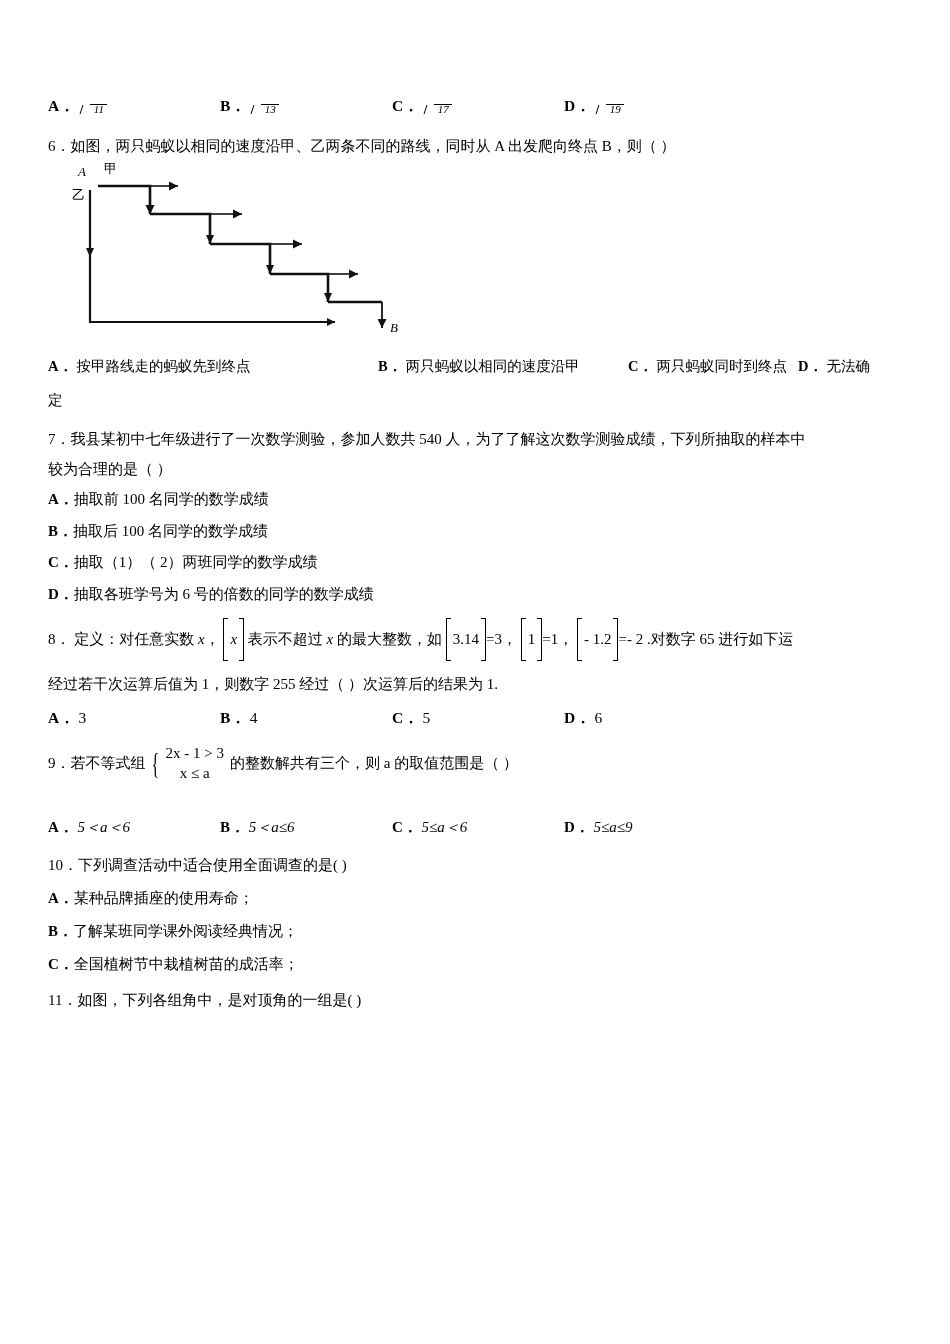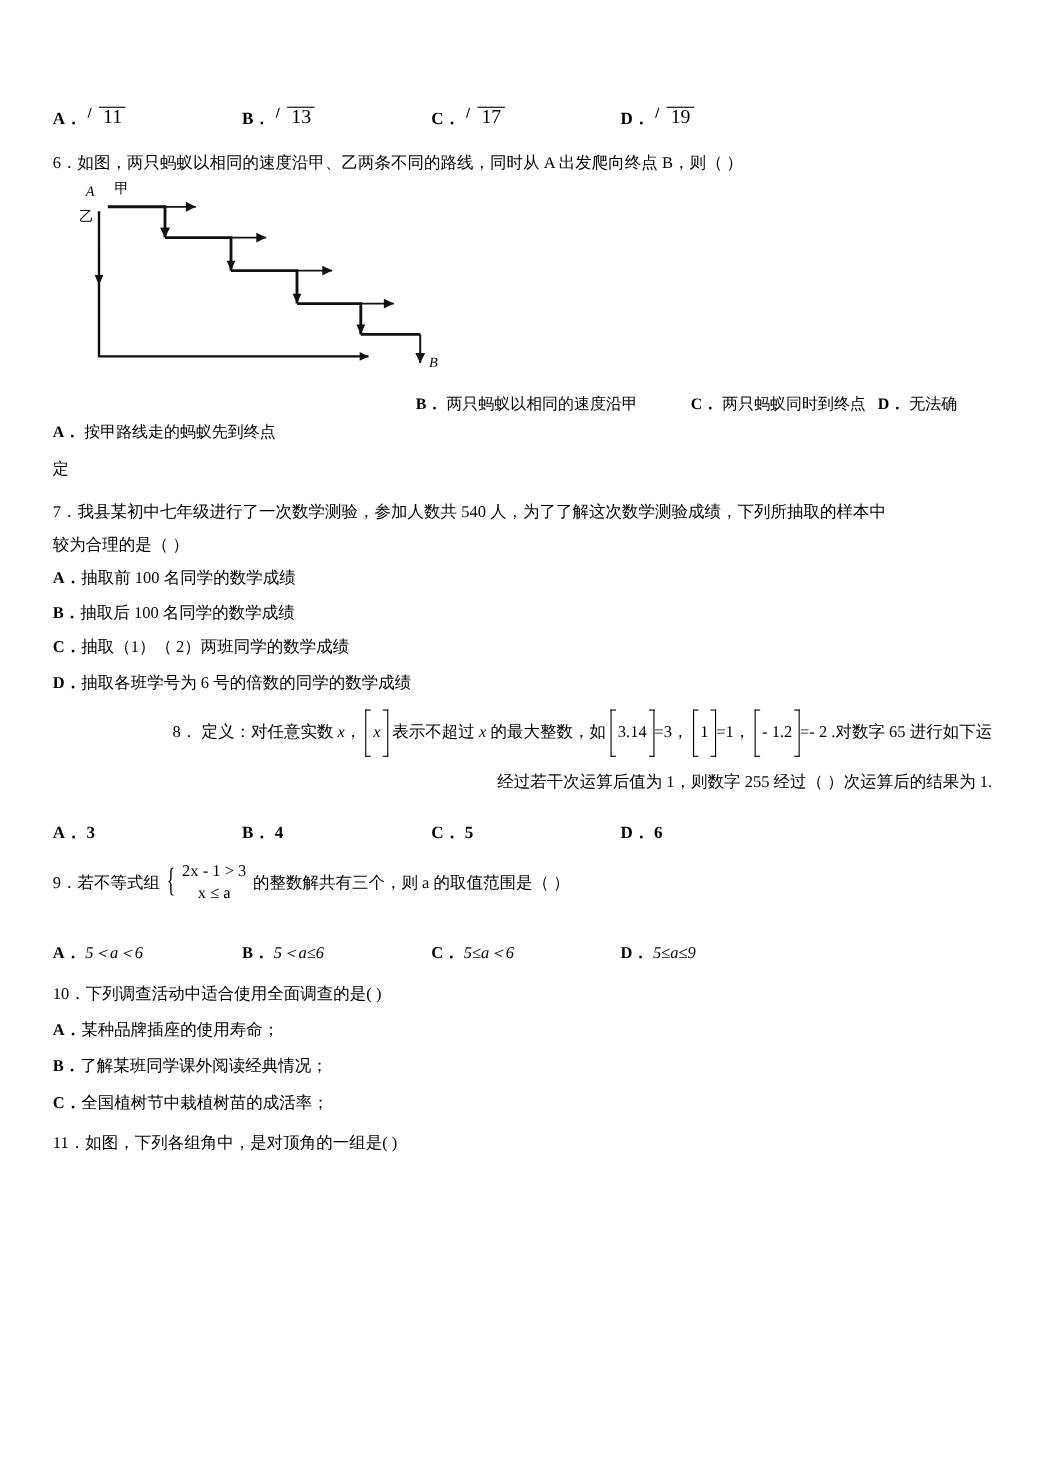--- a/index.html
+++ b/index.html
@@ -28,21 +28,22 @@
   }
   .opts-sqrt .opt {
     display:flex;
     align-items:flex-end;
   }
   .opt-label { font-weight:bold; font-family:"Liberation Serif", serif; }
   .sqrt {
     display:inline-block;
     position:relative;
     font-family:"Liberation Serif", serif;
-    font-size:18px;
+    font-style:italic;
+    font-size:11px;
     padding-left:11px;
     margin-left:6px;
     margin-bottom:2px;
   }
   .sqrt:before {
     content:"";
     position:absolute;
     left:0; top:2px;
     width:9px; height:9px;
     border-left:1px solid #000;
@@ -64,21 +65,21 @@
   .fig6 svg { position:absolute; left:0; top:0; }
   .fig6 .lbl { position:absolute; font-size:13px; font-style:italic; font-family:"Liberation Serif", serif; }
 
   .opts-line { font-size:14.5px; margin-top:6px; line-height:1.9; }
   .opts-line b { font-weight:bold; }
 
   .q7 { margin-top:10px; font-size:15px; line-height:2.0; }
   .choice { font-size:15px; line-height:2.1; }
   .choice b { font-weight:bold; }
 
-  .q8 { margin-top:10px; font-size:15px; line-height:2.6;text-align:right; }
+  .q8 { margin-top:10px; font-size:15px; line-height:2.6; }
   .brk {
     display:inline-block;
     position:relative;
     padding:0 7px;
     font-family:"Liberation Serif", serif;
   }
   .brk:before, .brk:after {
     content:"";
     position:absolute;
     top:-2px; bottom:-2px;
@@ -182,21 +183,21 @@
 
       <path d="M30 95 l-4 -9 l8 0 z" fill="#111"></path>
     </svg>
     <span class="lbl" style="left:18px; top:2px;">A</span>
     <span class="lbl" style="left:44px; top:-2px; font-style:normal;">甲</span>
     <span class="lbl" style="left:12px; top:24px; font-style:normal;">乙</span>
     <span class="lbl" style="left:330px; top:158px;">B</span>
   </div>
 
   <div class="opts-line flexrow">
-    <div style="width:330px;margin-top:25px;">
+    <div style="width:330px;">
       <b>A．</b>
       <span>按甲路线走的蚂蚁先到终点</span>
     </div>
     <div style="width:250px;">
       <b>B．</b>
       <span>两只蚂蚁以相同的速度沿甲</span>
     </div>
     <div style="width:170px;">
       <b>C．</b>
       <span>两只蚂蚁同时到终点</span>
@@ -231,21 +232,21 @@
       <span>表示不超过</span>
       <span class="ital">x</span>
       <span>的最大整数，如</span>
       <span class="brk">3.14</span><span>=3，</span>
       <span class="brk">1</span><span>=1，</span>
       <span class="brk">- 1.2</span><span>=- 2</span>
       <span>.对数字 65 进行如下运</span>
     </div>
     <div style="margin-top:6px;">经过若干次运算后值为 1，则数字 255 经过（     ）次运算后的结果为 1.</div>
   </div>
-  <div class="opts-sqrt" style="margin-top:16px;font-weight:bold;">
+  <div class="opts-sqrt" style="margin-top:4px;">
     <div class="c1"><b>A．</b> <span>3</span></div>
     <div class="c2"><b>B．</b> <span>4</span></div>
     <div class="c3"><b>C．</b> <span>5</span></div>
     <div><b>D．</b> <span>6</span></div>
   </div>
 
   <div class="q9 row" style="align-items:center;">
     <span class="qnum">9．</span>
     <span>若不等式组</span>
     <span class="frac-ineq">

